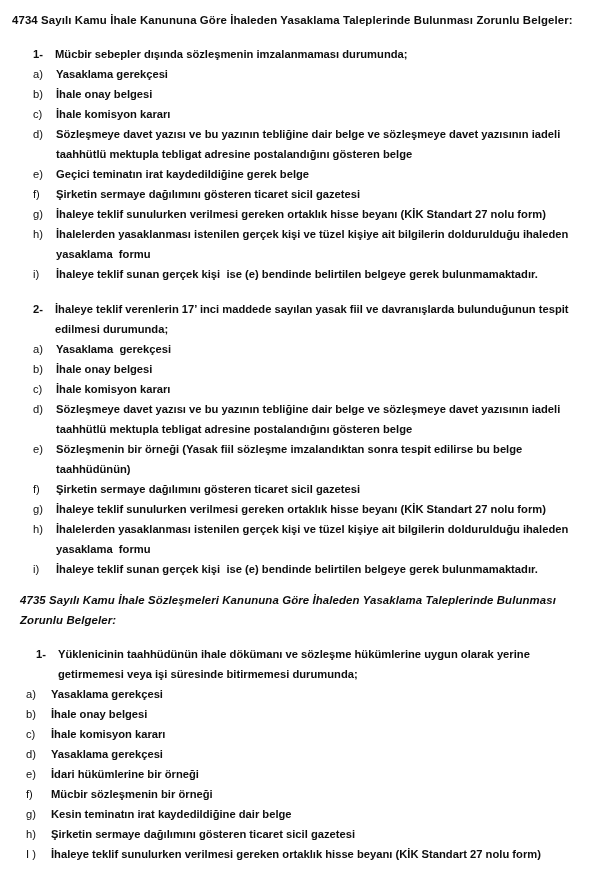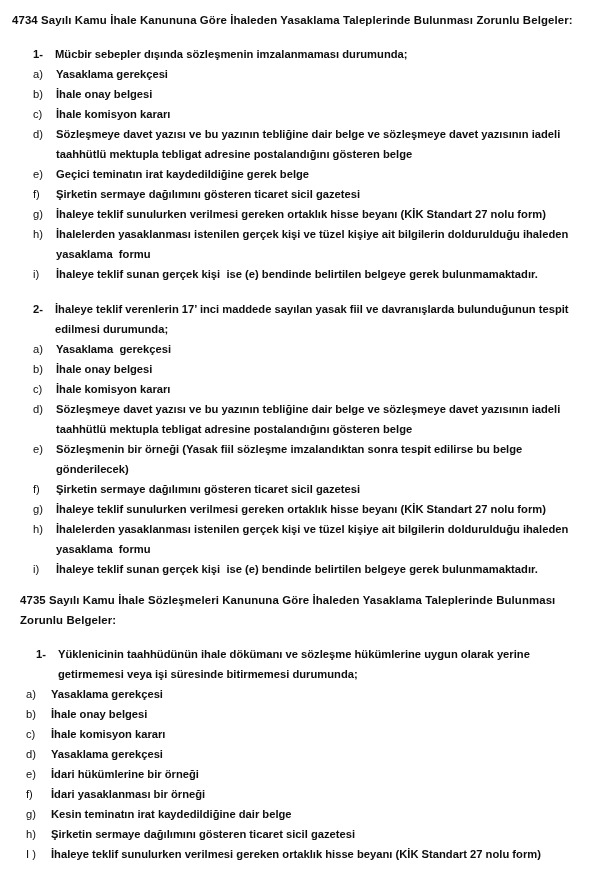--- a/index.html
+++ b/index.html
@@ -30,20 +30,21 @@
     font-weight: bold;
     line-height: 20.5px;
     letter-spacing: 0.01em;
     margin: 0;
     padding: 0;
     max-width: 566px;
   }
   .doc-heading.indented {
     padding-left: 8px;
     max-width: 546px;
+    font-style: italic;
   }
   .spacer-sm { height: 11px; }
   .spacer-md { height: 13px; }
   .spacer-lg { height: 15px; }
 
   
   .list-block {
     margin: 0;
     padding: 0;
   }
@@ -172,21 +173,21 @@
     <div class="item lettered">
       <span class="marker">c)</span>
       <span class="item-text">İhale komisyon kararı</span>
     </div>
     <div class="item lettered">
       <span class="marker">d)</span>
       <span class="item-text">Sözleşmeye davet yazısı ve bu yazının tebliğine dair belge ve sözleşmeye davet yazısının iadeli taahhütlü mektupla tebligat adresine postalandığını gösteren belge</span>
     </div>
     <div class="item lettered">
       <span class="marker">e)</span>
-      <span class="item-text">Sözleşmenin bir örneği (Yasak fiil sözleşme imzalandıktan sonra tespit edilirse bu belge gönderilecek)</span>
+      <span class="item-text">Sözleşmenin bir örneği (Yasak fiil sözleşme imzalandıktan sonra tespit edilirse bu belge taahhüdünün)</span>
     </div>
     <div class="item lettered">
       <span class="marker">f)</span>
       <span class="item-text">Şirketin sermaye dağılımını gösteren ticaret sicil gazetesi</span>
     </div>
     <div class="item lettered">
       <span class="marker">g)</span>
       <span class="item-text">İhaleye teklif sunulurken verilmesi gereken ortaklık hisse beyanı (KİK Standart 27 nolu form)</span>
     </div>
     <div class="item lettered">
@@ -226,21 +227,21 @@
     <div class="item lettered">
       <span class="marker">d)</span>
       <span class="item-text">Yasaklama gerekçesi</span>
     </div>
     <div class="item lettered">
       <span class="marker">e)</span>
       <span class="item-text">İdari hükümlerine bir örneği</span>
     </div>
     <div class="item lettered">
       <span class="marker">f)</span>
-      <span class="item-text">İdari yasaklanması bir örneği</span>
+      <span class="item-text">Mücbir sözleşmenin bir örneği</span>
     </div>
     <div class="item lettered">
       <span class="marker">g)</span>
       <span class="item-text">Kesin teminatın irat kaydedildiğine dair belge</span>
     </div>
     <div class="item lettered">
       <span class="marker">h)</span>
       <span class="item-text">Şirketin sermaye dağılımını gösteren ticaret sicil gazetesi</span>
     </div>
     <div class="item lettered">

